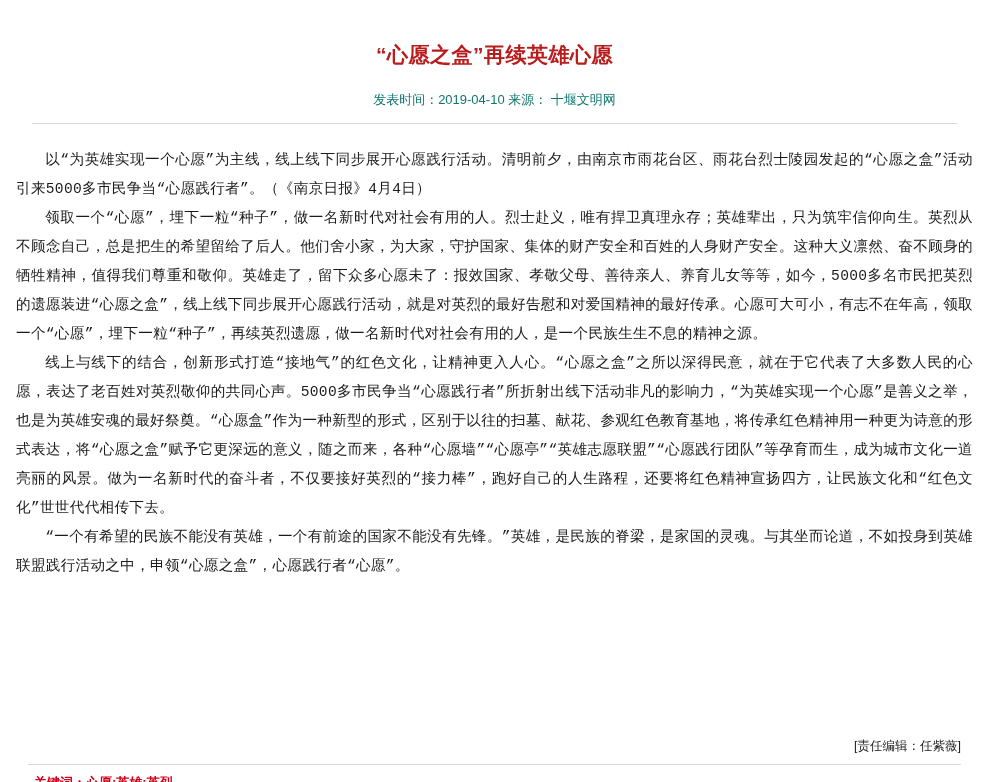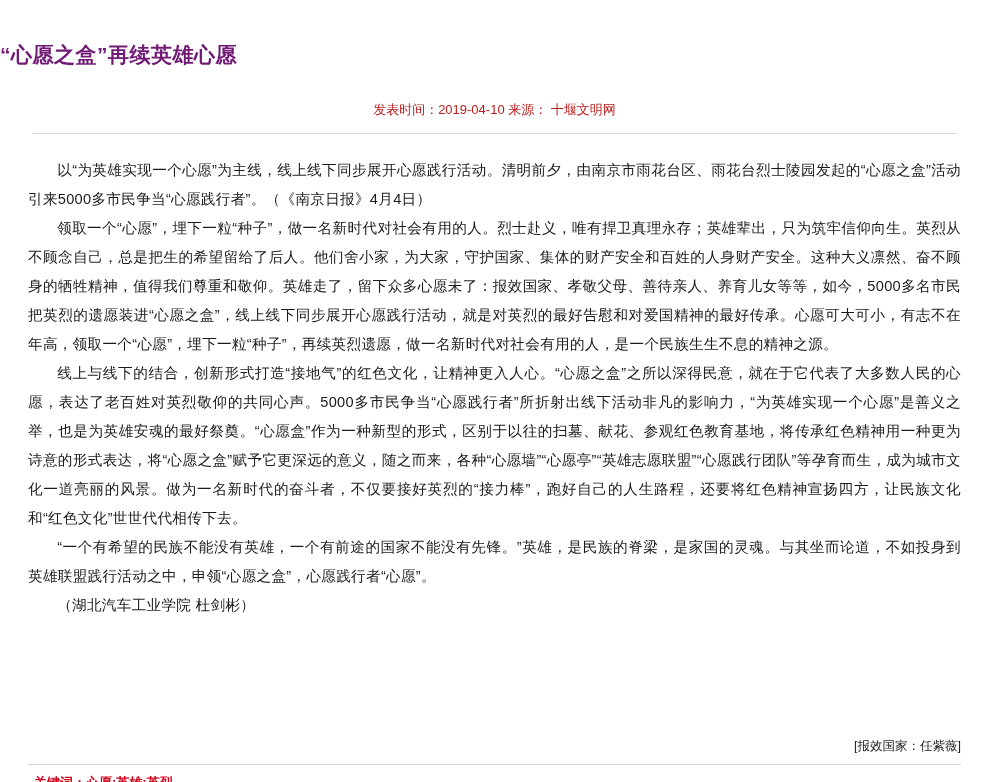--- a/index.html
+++ b/index.html
@@ -15,41 +15,43 @@
     overflow: hidden;
     position: relative;
   }
   .page {
     width: 989px;
     height: 782px;
     box-sizing: border-box;
     position: relative;
   }
   .article-title {
+    text-align: center;
     font-size: 21px;
     font-weight: bold;
-    color: #701a75;
+    color: #b91c1c;
     padding-top: 27px;
     letter-spacing: 0.5px;
     font-family: "Liberation Sans", "DejaVu Sans", sans-serif;
   }
   .meta-line {
     text-align: center;
     font-size: 13px;
-    color: #b91c1c;
-    margin-top: 32px;
+    color: #0f766e;
+    margin-top: 22px;
   }
   .meta-line span { white-space: pre; }
   .divider {
     border-bottom: 1px solid #d8d8d8;
     margin: 14px 32px 0 32px;
   }
   .body-wrap {
-    margin: 0 28px;
+    margin: 0 16px;
     padding-top: 22px;
+    font-family: Liberation Mono, monospace;
   }
   .para {
     font-size: 14.6px;
     line-height: 29px;
     text-align: justify;
     text-justify: inter-ideograph;
     color: #1a1a1a;
     text-indent: 2em;
     margin: 0 0 0 0;
     letter-spacing: 0.3px;
@@ -92,22 +94,21 @@
     <span>发表时间：2019-04-10 来源： 十堰文明网</span>
   </div>
 
   <div class="divider"></div>
 
   <div class="body-wrap">
     <p class="para">以“为英雄实现一个心愿”为主线，线上线下同步展开心愿践行活动。清明前夕，由南京市雨花台区、雨花台烈士陵园发起的“心愿之盒”活动引来5000多市民争当“心愿践行者”。（《南京日报》4月4日）</p>
     <p class="para">领取一个“心愿”，埋下一粒“种子”，做一名新时代对社会有用的人。烈士赴义，唯有捍卫真理永存；英雄辈出，只为筑牢信仰向生。英烈从不顾念自己，总是把生的希望留给了后人。他们舍小家，为大家，守护国家、集体的财产安全和百姓的人身财产安全。这种大义凛然、奋不顾身的牺牲精神，值得我们尊重和敬仰。英雄走了，留下众多心愿未了：报效国家、孝敬父母、善待亲人、养育儿女等等，如今，5000多名市民把英烈的遗愿装进“心愿之盒”，线上线下同步展开心愿践行活动，就是对英烈的最好告慰和对爱国精神的最好传承。心愿可大可小，有志不在年高，领取一个“心愿”，埋下一粒“种子”，再续英烈遗愿，做一名新时代对社会有用的人，是一个民族生生不息的精神之源。</p>
     <p class="para">线上与线下的结合，创新形式打造“接地气”的红色文化，让精神更入人心。“心愿之盒”之所以深得民意，就在于它代表了大多数人民的心愿，表达了老百姓对英烈敬仰的共同心声。5000多市民争当“心愿践行者”所折射出线下活动非凡的影响力，“为英雄实现一个心愿”是善义之举，也是为英雄安魂的最好祭奠。“心愿盒”作为一种新型的形式，区别于以往的扫墓、献花、参观红色教育基地，将传承红色精神用一种更为诗意的形式表达，将“心愿之盒”赋予它更深远的意义，随之而来，各种“心愿墙”“心愿亭”“英雄志愿联盟”“心愿践行团队”等孕育而生，成为城市文化一道亮丽的风景。做为一名新时代的奋斗者，不仅要接好英烈的“接力棒”，跑好自己的人生路程，还要将红色精神宣扬四方，让民族文化和“红色文化”世世代代相传下去。</p>
     <p class="para">“一个有希望的民族不能没有英雄，一个有前途的国家不能没有先锋。”英雄，是民族的脊梁，是家国的灵魂。与其坐而论道，不如投身到英雄联盟践行活动之中，申领“心愿之盒”，心愿践行者“心愿”。</p>
-    <p class="para signature">（湖北汽车工业学院 杜剑彬）</p>
   </div>
 
-  <div class="editor-note">[报效国家：任紫薇]</div>
+  <div class="editor-note">[责任编辑：任紫薇]</div>
 
   <div class="bottom-rule"></div>
 
   <div class="keywords">关键词：心愿;英雄;英烈</div>
 
 </div>
 
 </body></html>

